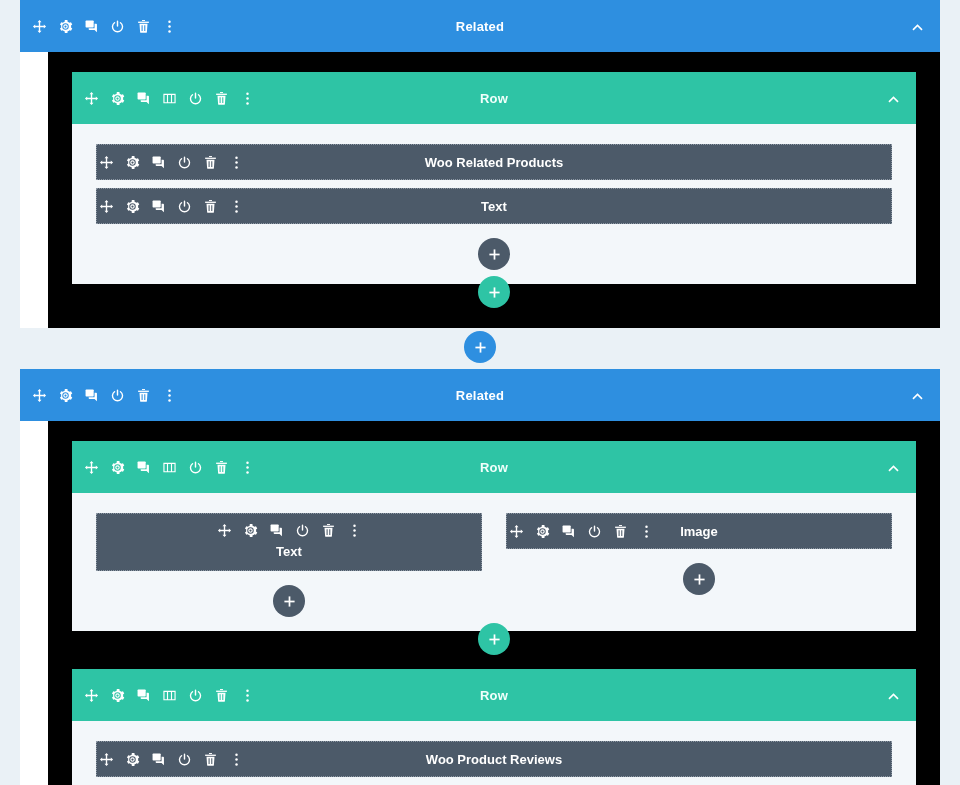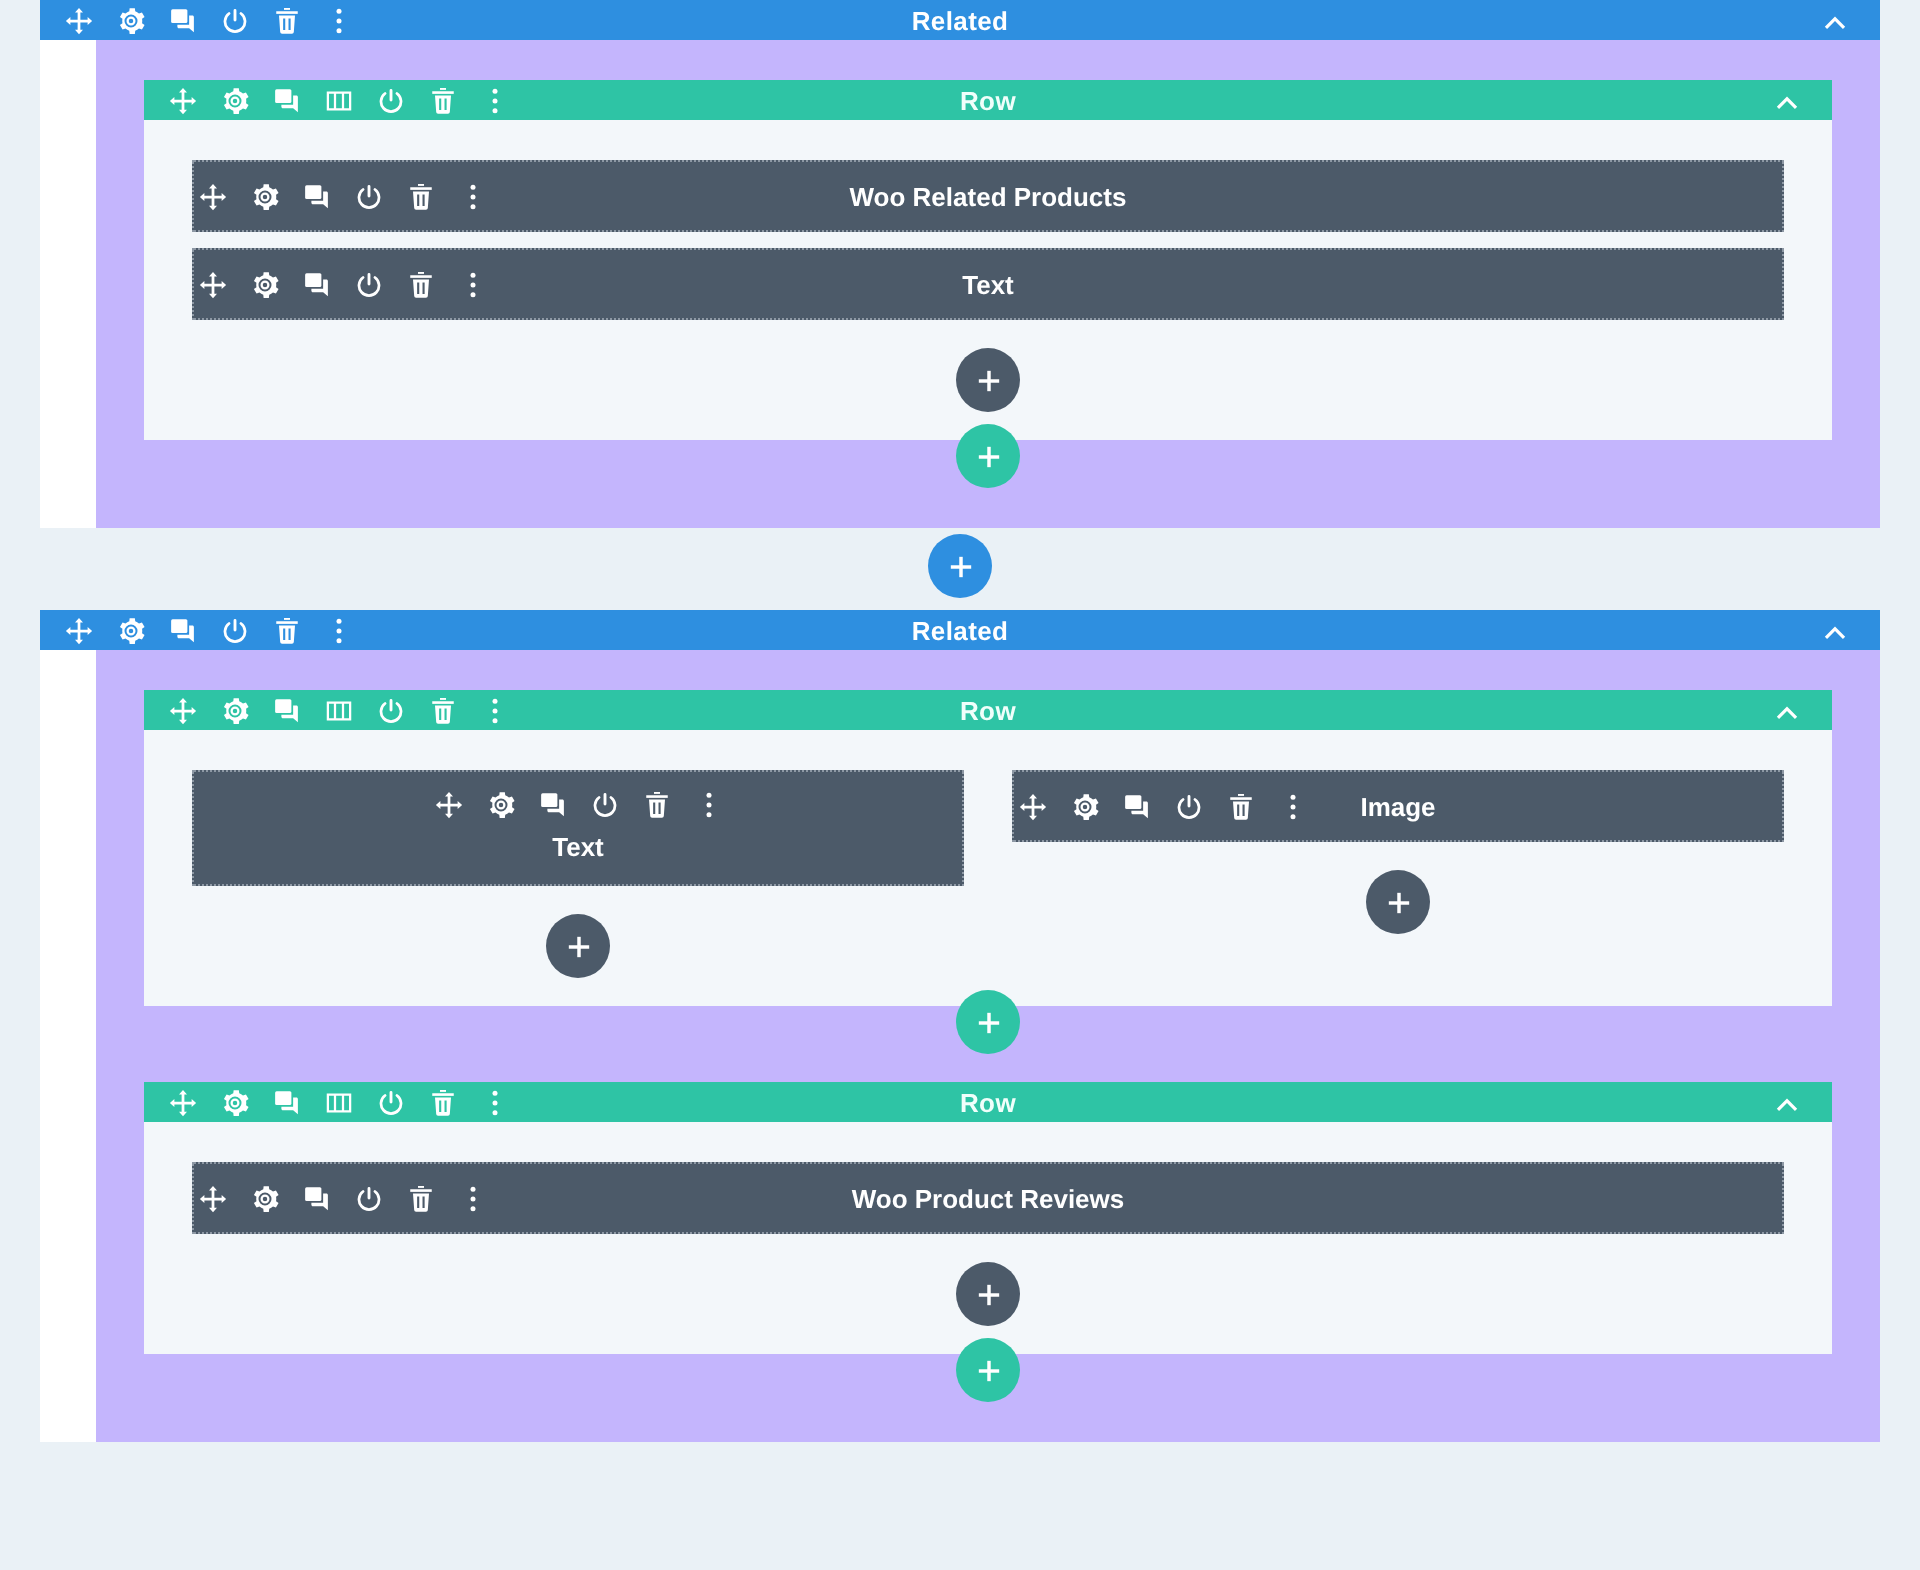--- a/index.html
+++ b/index.html
@@ -26,21 +26,21 @@
   }
 
   
   .section {
     margin: 0 20px;
     background: #ffffff;
     position: relative;
   }
 
   .bar {
-    height: 20px;
+    height: 52px;
     display: flex;
     align-items: center;
     position: relative;
     padding: 0 12px;
     user-select: none;
   }
   .bar-section { background: #2e8fe0; }
   .bar-row     { background: #2ec4a5; }
 
   .bar-label {
@@ -80,21 +80,21 @@
     display: flex;
     align-items: center;
     z-index: 2;
     cursor: pointer;
   }
   .chev svg { width: 13px; height: 13px; fill: #ffffff; }
 
   
   .section-body {
     padding: 20px 24px 0 24px;
-    background: #c4b5fd;
+    background: #000000;
     margin-left: 28px;
   }
 
   
   .row-wrap { position: relative; }
   .row-body {
     background: #f3f7fa;
     padding: 20px 24px 0 24px;
   }
 

